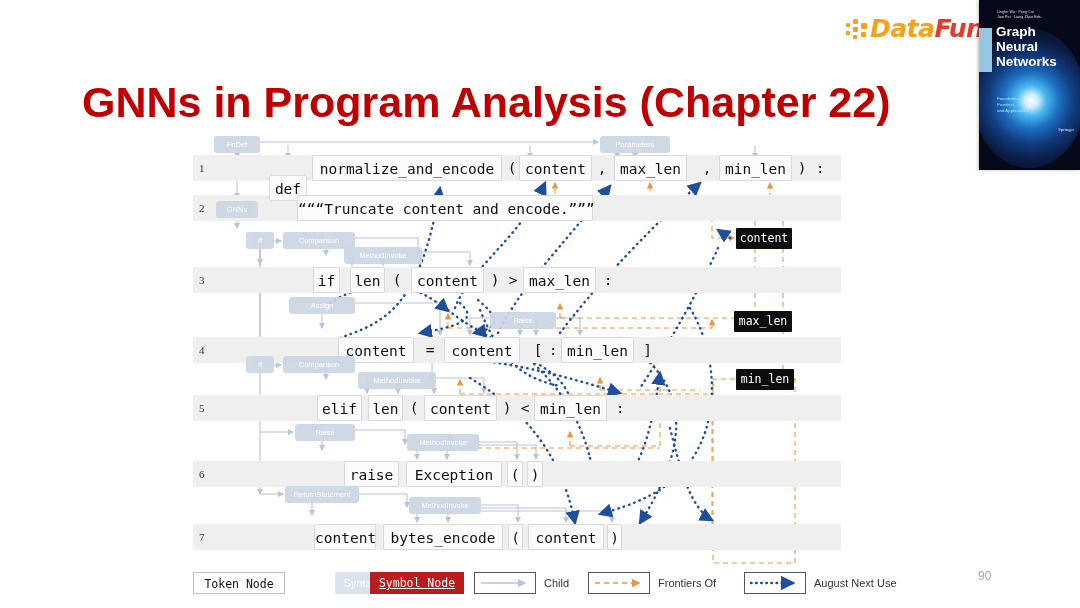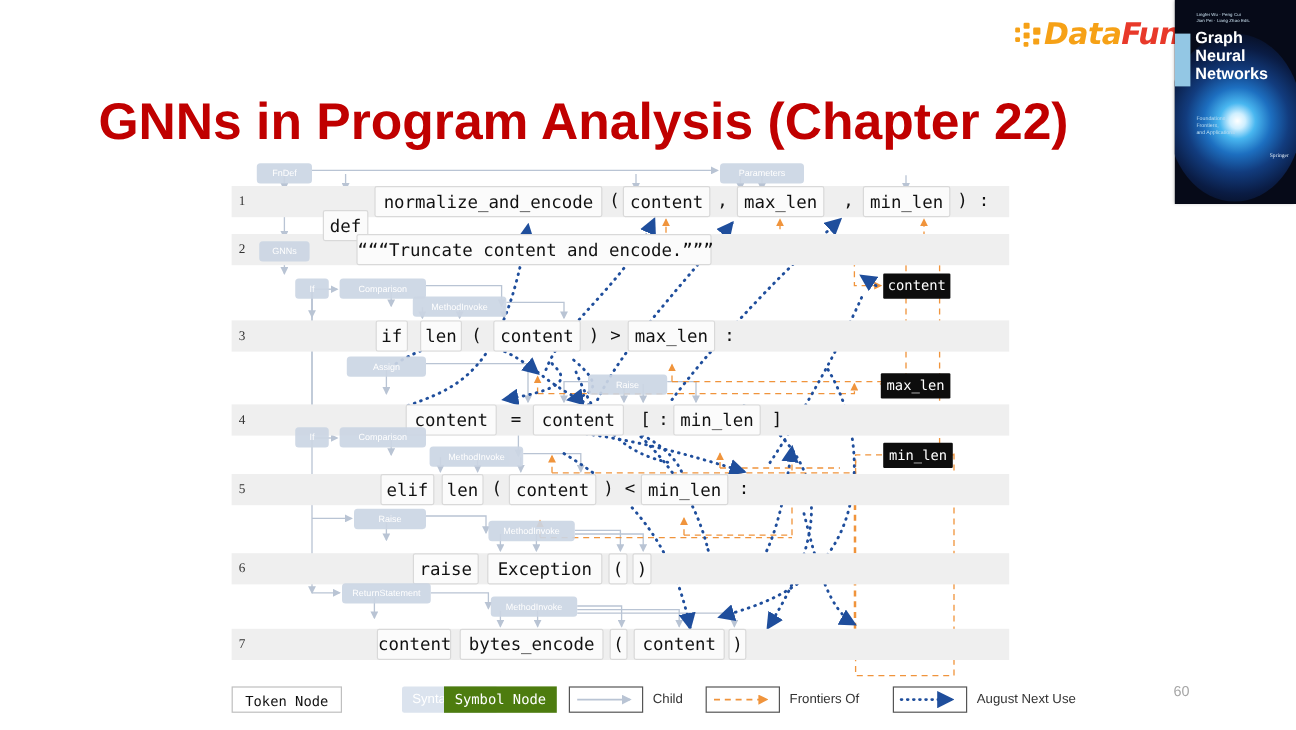--- a/index.html
+++ b/index.html
@@ -91,21 +91,21 @@
 
   
   #legend{position:absolute;left:193px;top:572px;width:700px;height:24px;}
   .lg-box{
     position:absolute;height:22px;line-height:22px;text-align:center;
     font-family:"DejaVu Sans Mono",monospace;font-size:11.5px;box-sizing:border-box;
   }
   .lg-token{background:#ffffff;border:1px solid #bfbfbf;color:#111;}
   .lg-syntax{background:#dbe3ee;color:#ffffff;border-radius:2px;
     font-family:"Liberation Sans",sans-serif;font-size:11px;}
-  .lg-symbol{background:#4d7c0f;color:#ffffff;}
+  .lg-symbol{background:#b91c1c;color:#ffffff;text-decoration:underline;}
   .lg-swatch{
     position:absolute;width:62px;height:22px;background:#ffffff;border:1px solid #555;
     box-sizing:border-box;
   }
   .lg-label{
     position:absolute;height:22px;line-height:22px;font-size:11px;color:#333;
     font-family:"Liberation Sans",sans-serif;white-space:nowrap;
   }
 </style>
 </head>
@@ -377,14 +377,14 @@
             <marker id="lg-ah3" markerWidth="6" markerHeight="6" refX="5" refY="3" orient="auto">
           <path d="M0,0 L6,3 L0,6 z" fill="#1f4e9c"></path>
             </marker>
           </defs>
         <line x1="6" y1="10" x2="48" y2="10" stroke="#1f4e9c" stroke-width="2.4" stroke-dasharray="0.6,4.5" stroke-linecap="round" marker-end="url(#lg-ah3)"></line>
       </svg>
     </div>
     <div class="lg-label" style="left:621px;top:0px;">August Next Use</div>
   </div>
 
-  <div class="page-no">60</div>
+  <div class="page-no">90</div>
 </div>
 
 </body></html>

